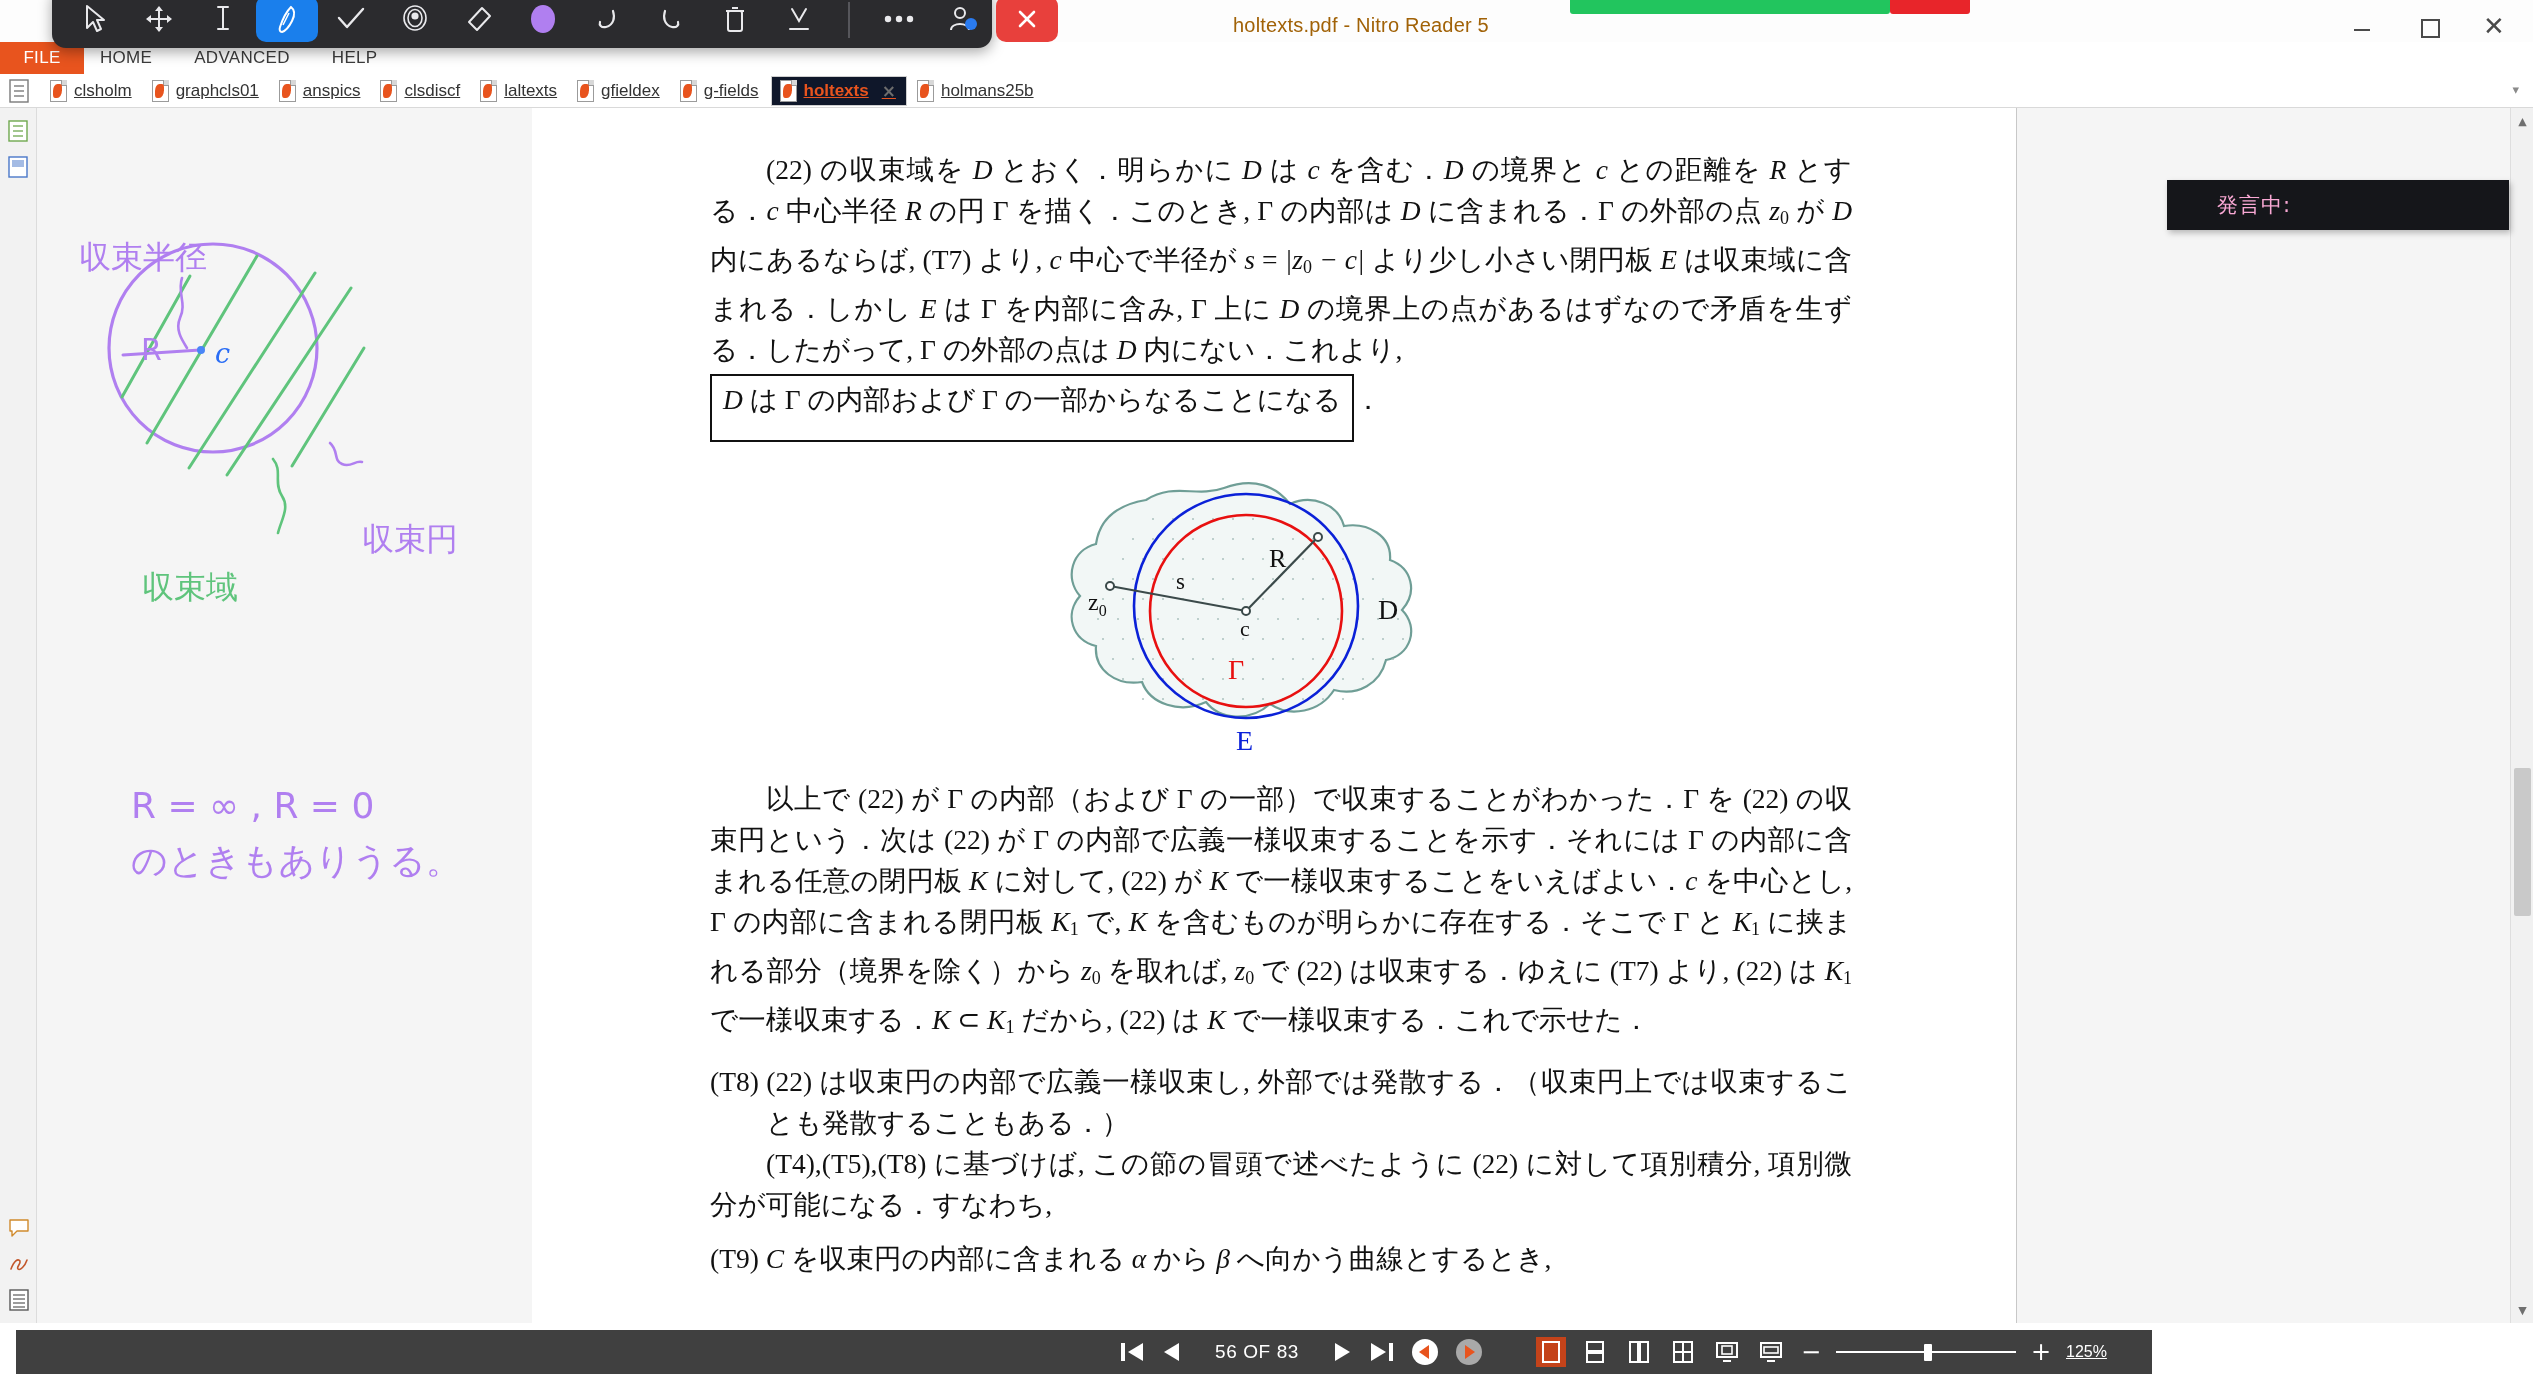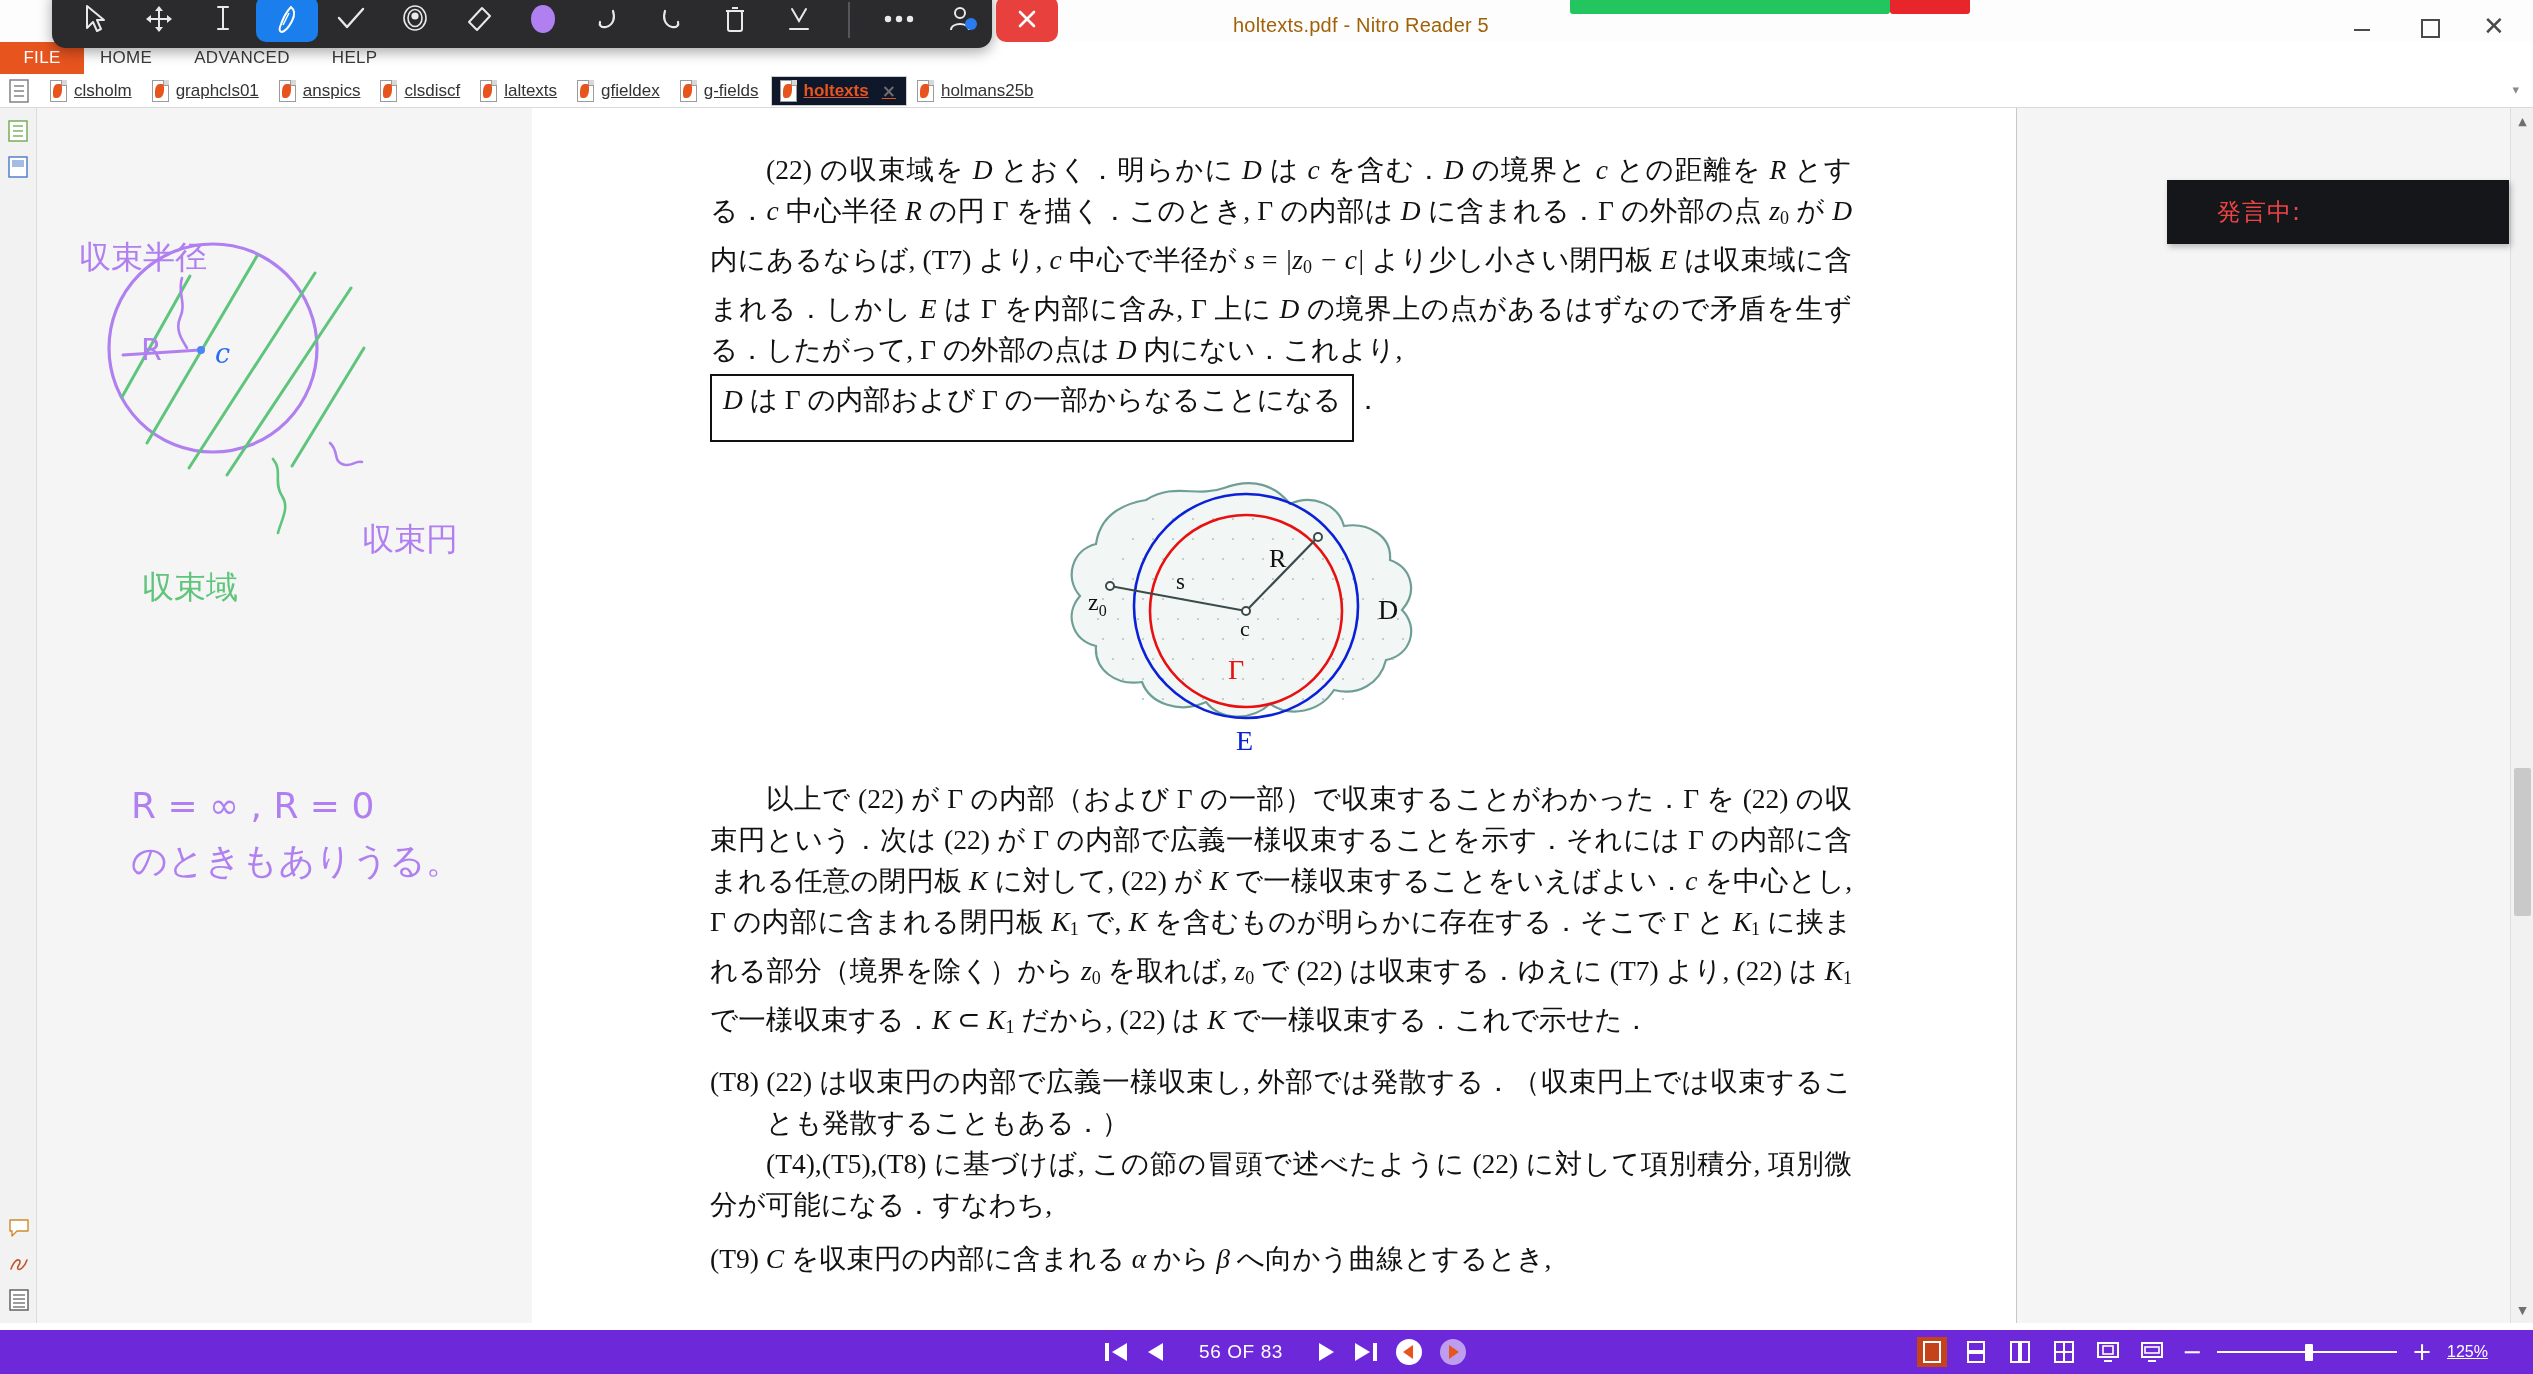--- a/index.html
+++ b/index.html
@@ -184,33 +184,33 @@
   .vscroll .arrow {
     position: absolute; left: 0; width: 23px; height: 22px;
     display: flex; align-items: center; justify-content: center;
     color: #6f6f6f; font-size: 11px; font-family: "DejaVu Sans", sans-serif;
   }
   .vscroll .arrow.up { top: 2px; }
   .vscroll .arrow.down { bottom: 2px; }
 
   
   .speak-banner {
-    position: absolute; left: 2167px; top: 180px; width: 342px; height: 64px;
-    background: #15161a; color: #ef4444;
+    position: absolute; left: 2167px; top: 180px; width: 342px; height: 50px;
+    background: #15161a; color: #f9a8d4;
     display: flex; align-items: center; padding-left: 50px;
-    font-size: 24px; letter-spacing: 1px;
+    font-size: 21px; letter-spacing: 1px;
     box-shadow: 2px 3px 6px rgba(0,0,0,.25);
     z-index: 30;
     font-family: "DejaVu Sans", sans-serif;
   }
 
   
   .statusbar {
-    position: absolute; left: 0; bottom: 0; width: 2533px; height: 44px;
-    background: #6d28d9; color: #ffffff;
+    position: absolute; left: 16px; bottom: 0; width: 2136px; height: 44px;
+    background: #404040; color: #ffffff;
   }
   .nav-group {
     position: absolute; left: 1103px; top: 0; height: 44px;
     display: flex; align-items: center; gap: 16px;
   }
   .nav-btn { cursor: default; display: flex; align-items: center; }
   .page-indicator {
     font-size: 19px; color: #ffffff; letter-spacing: .6px;
     margin: 0 18px; white-space: nowrap;
   }

